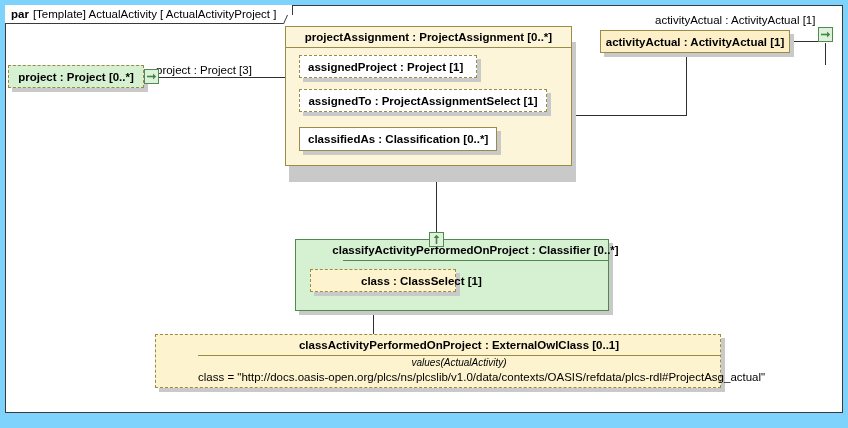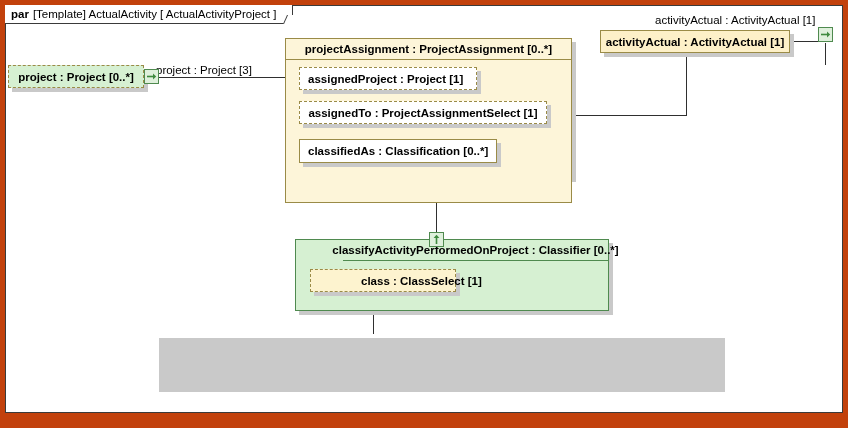--- a/index.html
+++ b/index.html
@@ -9,21 +9,21 @@
   }
   body {
     font-family: "Liberation Sans", sans-serif;
     font-size: 11px;
     color: #000000;
   }
   #canvas {
     position: relative;
     width: 848px;
     height: 428px;
-    background: #c2410c;
+    background: #7dd3fc;
     overflow: hidden;
   }
 
   
   .frame {
     position: absolute;
     left: 5px;
     top: 5px;
     width: 838px;
     height: 408px;
@@ -214,21 +214,21 @@
     <div class="ptitle center">project : Project [0..*]</div>
   </div>
   <div class="port" style="left:144px; top:69px;">
     <svg width="13" height="13" viewBox="0 0 13 13" aria-hidden="true">
       <path d="M2 6.5 H9" stroke="#3f8a3f" stroke-width="1.6" fill="none"></path>
       <path d="M8 3.6 L11.2 6.5 L8 9.4 Z" fill="#3f8a3f"></path>
     </svg>
   </div>
 
   <div class="shadow" style="left:289px; top:42px; width:287px; height:140px;"></div>
-  <div class="composite box-yellow-pale" style="left:285px; top:38px; width:287px; height:165px; z-index:2;">
+  <div class="composite box-yellow-pale" style="left:285px; top:26px; width:287px; height:140px; z-index:2;">
     <div class="hdr">projectAssignment : ProjectAssignment [0..*]</div>
 
     <div class="shadow" style="left:17px; top:32px; width:178px; height:23px;"></div>
     <div class="part box-white-dashed" style="left:13px; top:28px; width:178px; height:23px; z-index:3;">
       <div class="ptitle">assignedProject : Project [1]</div>
     </div>
 
     <div class="shadow" style="left:17px; top:66px; width:248px; height:23px;"></div>
     <div class="part box-white-dashed" style="left:13px; top:62px; width:248px; height:23px; z-index:3;">
       <div class="ptitle center">assignedTo : ProjectAssignmentSelect [1]</div>
@@ -261,14 +261,21 @@
     </div>
   </div>
   <div class="port" style="left:429px; top:232px;">
     <svg width="13" height="13" viewBox="0 0 13 13" aria-hidden="true">
       <path d="M6.5 11 V4" stroke="#3f8a3f" stroke-width="1.6" fill="none"></path>
       <path d="M3.6 5 L6.5 1.8 L9.4 5 Z" fill="#3f8a3f"></path>
     </svg>
   </div>
 
   <div class="shadow" style="left:159px; top:338px; width:566px; height:54px;"></div>
+  <div class="composite box-yellow-dashed" style="left:155px; top:334px; width:566px; height:54px; z-index:3;">
+    <div class="hdr">classActivityPerformedOnProject : ExternalOwlClass [0..1]</div>
+    <div class="valcomp">
+      <div class="vstereo">values(ActualActivity)</div>
+      <div class="vline">class = "http://docs.oasis-open.org/plcs/ns/plcslib/v1.0/data/contexts/OASIS/refdata/plcs-rdl#ProjectAsg_actual"</div>
+    </div>
+  </div>
 
 </div>
 
 </body></html>

